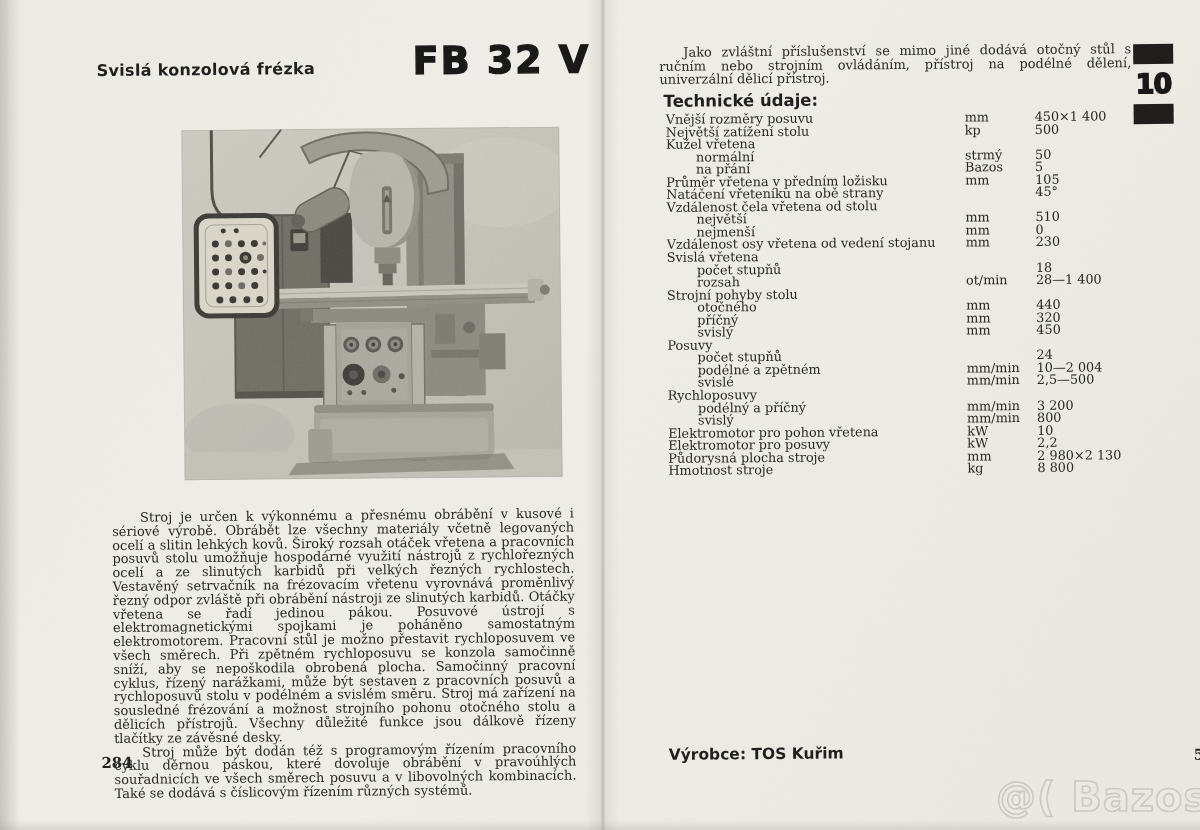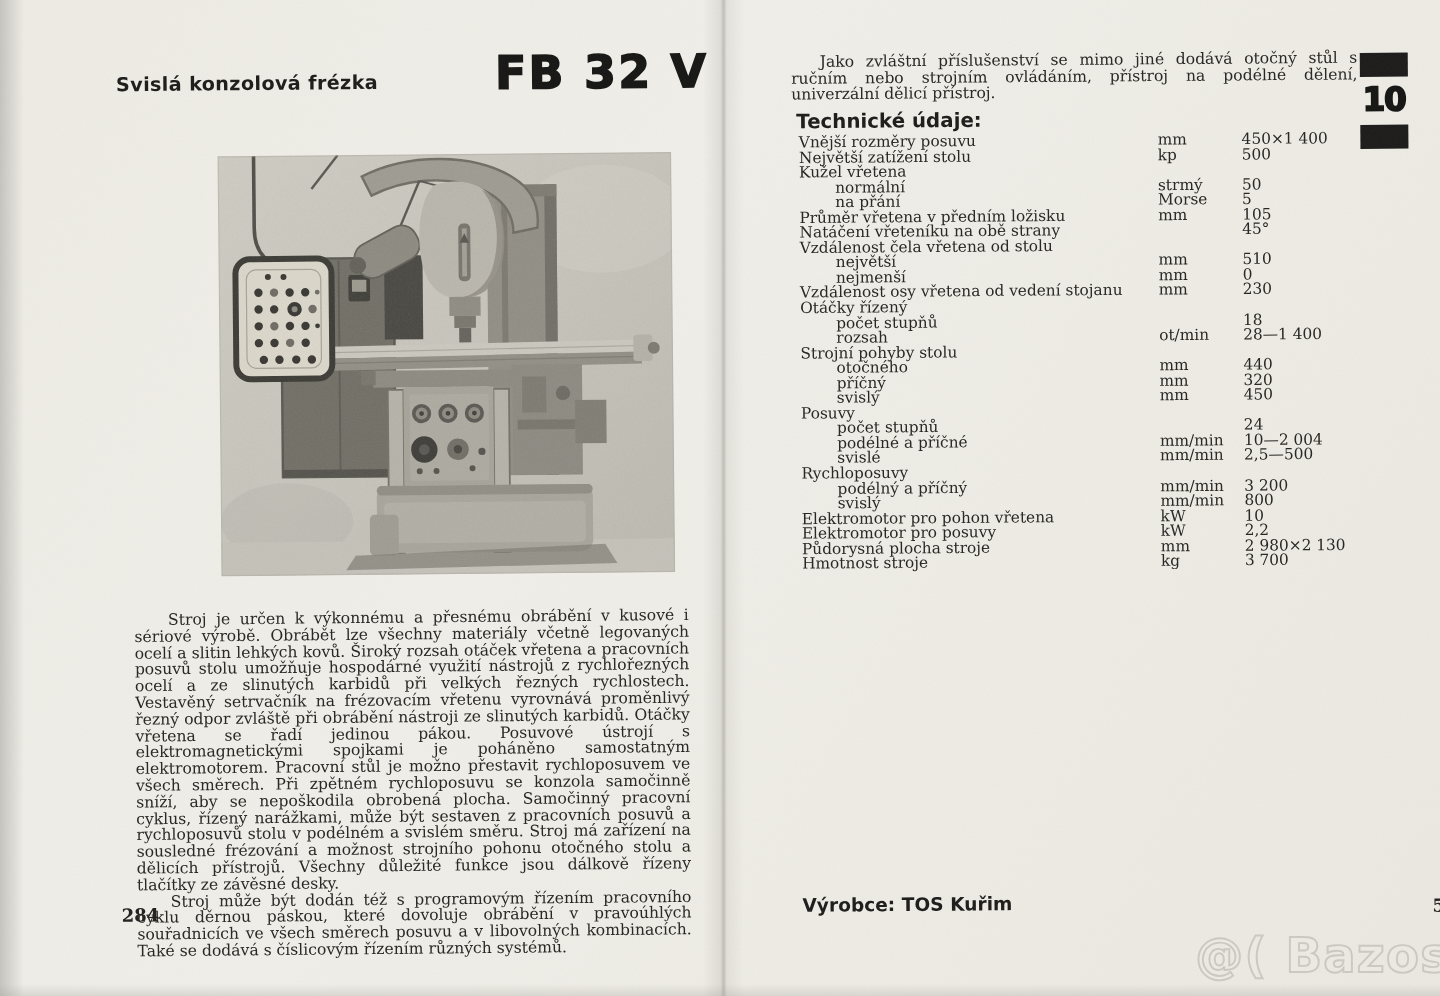--- a/index.html
+++ b/index.html
@@ -227,21 +227,21 @@
           </div>
 
           <div class="spec-row indent">
             <span class="spec-label">normální</span>
             <span class="spec-unit">strmý</span>
             <span class="spec-value">50</span>
           </div>
 
           <div class="spec-row indent">
             <span class="spec-label">na přání</span>
-            <span class="spec-unit">Morse</span>
+            <span class="spec-unit">Bazos</span>
             <span class="spec-value">5</span>
           </div>
 
           <div class="spec-row">
             <span class="spec-label">Průměr vřetena v předním ložisku</span>
             <span class="spec-unit">mm</span>
             <span class="spec-value">105</span>
           </div>
 
           <div class="spec-row">
@@ -268,21 +268,21 @@
             <span class="spec-value">0</span>
           </div>
 
           <div class="spec-row">
             <span class="spec-label">Vzdálenost osy vřetena od vedení stojanu</span>
             <span class="spec-unit">mm</span>
             <span class="spec-value">230</span>
           </div>
 
           <div class="spec-row">
-            <span class="spec-label">Otáčky řízený</span>
+            <span class="spec-label">Svislá vřetena</span>
             <span class="spec-unit"></span>
             <span class="spec-value"></span>
           </div>
 
           <div class="spec-row indent">
             <span class="spec-label">počet stupňů</span>
             <span class="spec-unit"></span>
             <span class="spec-value">18</span>
           </div>
 
@@ -322,21 +322,21 @@
             <span class="spec-value"></span>
           </div>
 
           <div class="spec-row indent">
             <span class="spec-label">počet stupňů</span>
             <span class="spec-unit"></span>
             <span class="spec-value">24</span>
           </div>
 
           <div class="spec-row indent">
-            <span class="spec-label">podélné a příčné</span>
+            <span class="spec-label">podélné a zpětném</span>
             <span class="spec-unit">mm/min</span>
             <span class="spec-value">10—2 004</span>
           </div>
 
           <div class="spec-row indent">
             <span class="spec-label">svislé</span>
             <span class="spec-unit">mm/min</span>
             <span class="spec-value">2,5—500</span>
           </div>
 
@@ -372,21 +372,21 @@
 
           <div class="spec-row">
             <span class="spec-label">Půdorysná plocha stroje</span>
             <span class="spec-unit">mm</span>
             <span class="spec-value">2 980×2 130</span>
           </div>
 
           <div class="spec-row">
             <span class="spec-label">Hmotnost stroje</span>
             <span class="spec-unit">kg</span>
-            <span class="spec-value">3 700</span>
+            <span class="spec-value">8 800</span>
           </div>
         </div>
 
       <div class="tab">
         <div class="tab-block"></div>
         <div class="tab-num">10</div>
         <div class="tab-block"></div>
       </div>
 
       <div class="rp-manufacturer">Výrobce: TOS Kuřim</div>

